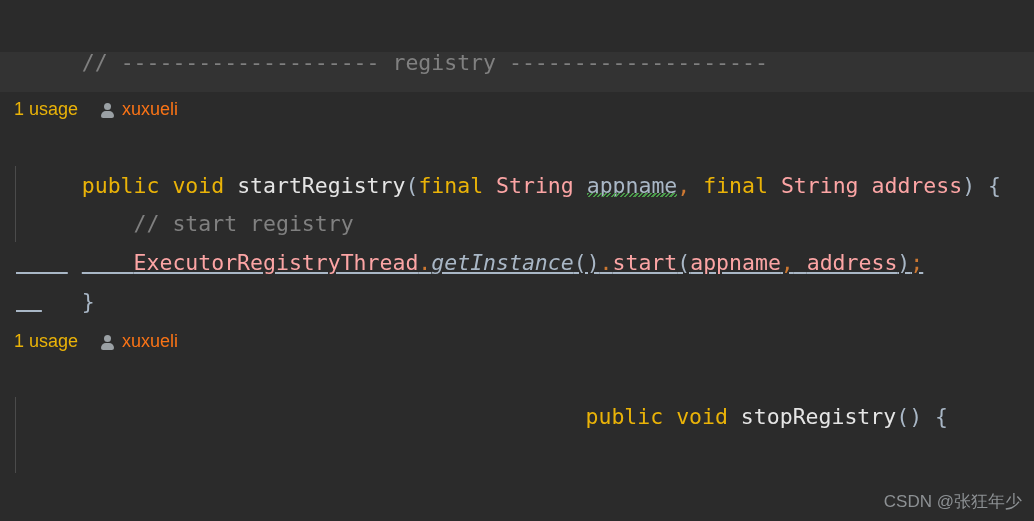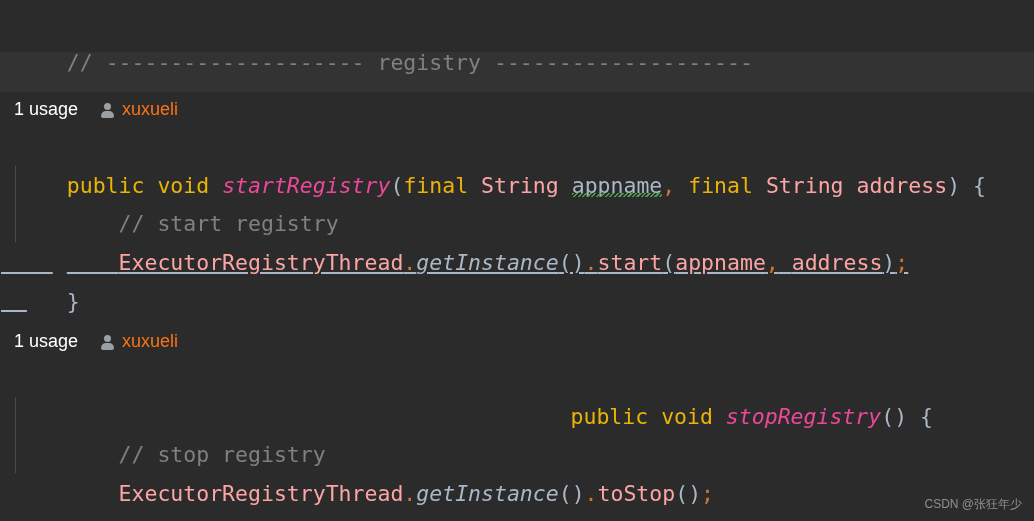--- a/index.html
+++ b/index.html
@@ -25,21 +25,21 @@
   .band {
     position: absolute;
     left: 0;
     width: 1034px;
     background: #333333;
   }
 
   
   .line {
     position: absolute;
-    left: 1px;
+    left: 16px;
     width: 932px;
     height: 38px;
     line-height: 38px;
     white-space: pre;
     font-family: "DejaVu Sans Mono", monospace;
     font-size: 21.5px;
     letter-spacing: 0px;
     color: #a9b7c6;
   }
   .line .pad {
@@ -53,21 +53,21 @@
     left: 14px;
     height: 26px;
     line-height: 26px;
     white-space: pre;
     font-family: "Liberation Sans", sans-serif;
     font-size: 18px;
     color: #868a8c;
     display: flex;
     align-items: center;
   }
-  .hint .usage { color: #ffffff; }
+  .hint .usage { color: #eab308; }
   .hint .sep { display: inline-block; width: 22px; }
   .hint .author { color: #f97316; }
   .person-icon {
     display: inline-block;
     width: 15px;
     height: 16px;
     position: relative;
     margin-right: 7px;
     top: 1px;
   }
@@ -92,21 +92,21 @@
 
   
   .indent-guide {
     position: absolute;
     width: 1px;
     background: #4b4b4b;
   }
 
   
   .kw      { color: #eab308; }
-  .mdecl   { color: #ec4899; font-style: italic; }
+  .mdecl   { color: #e5e5e5; }
   .ident   { color: #fca5a5; }
   .cmt     { color: #808080; }
   .punct   { color: #cc7832; }
   .paren   { color: #a9b7c6; }
   .static  { color: #a9b7c6; font-style: italic; }
 
   
   .typo {
     position: relative;
     color: #a9b7c6;
@@ -123,21 +123,21 @@
         #4a9a4a 0px, #4a9a4a 1.6px,
         transparent 1.6px, transparent 3.2px);
   }
 
   
   .watermark {
     position: absolute;
     right: 12px;
     bottom: 8px;
     font-family: "Liberation Sans", sans-serif;
-    font-size: 12px;
+    font-size: 17px;
     color: #8d9194;
     white-space: pre;
   }
 </style>
 </head>
 <body>
 
 <div id="editor">
 
   <div class="band" style="top:52px; height:40px;"></div>
@@ -181,27 +181,21 @@
     </span>
     <span class="author">xuxueli</span>
   </div>
 
   <div class="indent-guide" style="left:15px; top:397px; height:76px;"></div>
 
   <div class="line" style="top:360px;text-align:right;">
     <span class="pad"></span><span class="kw">public</span> <span class="kw">void</span> <span class="mdecl">stopRegistry</span><span class="paren">()</span> <span class="paren">{</span>
   </div>
 
-  <div class="line" style="top:398px;">
-    <span class="pad"></span>    <span class="cmt">// stop registry</span>
-  </div>
-
-  <div class="line" style="top:437px;">
-    <span class="pad"></span>    <span class="ident">ExecutorRegistryThread</span><span class="punct">.</span><span class="static">getInstance</span><span class="paren">()</span><span class="punct">.</span><span class="ident">toStop</span><span class="paren">()</span><span class="punct">;</span>
-  </div>
+
 
   <div class="line" style="top:476px;">
     <span class="pad"></span><span class="paren">}</span>
   </div>
 
   <div class="watermark">CSDN @张狂年少</div>
 
 </div>
 
 </body></html>

